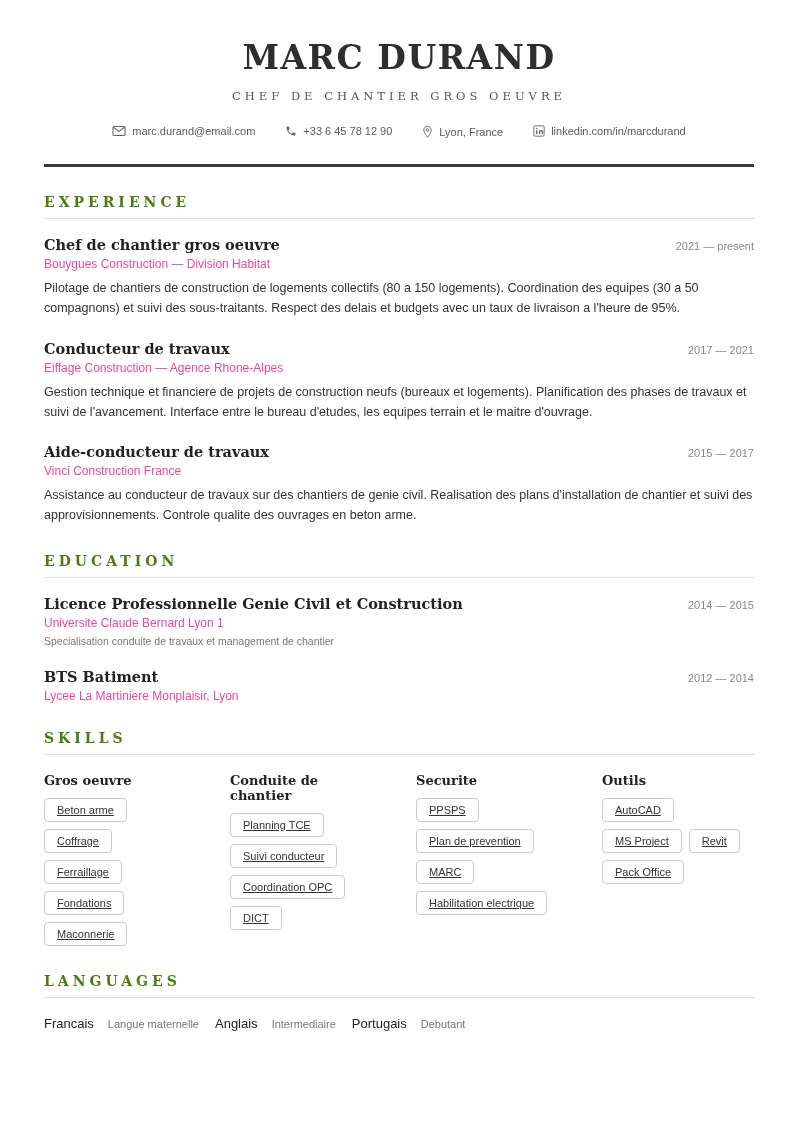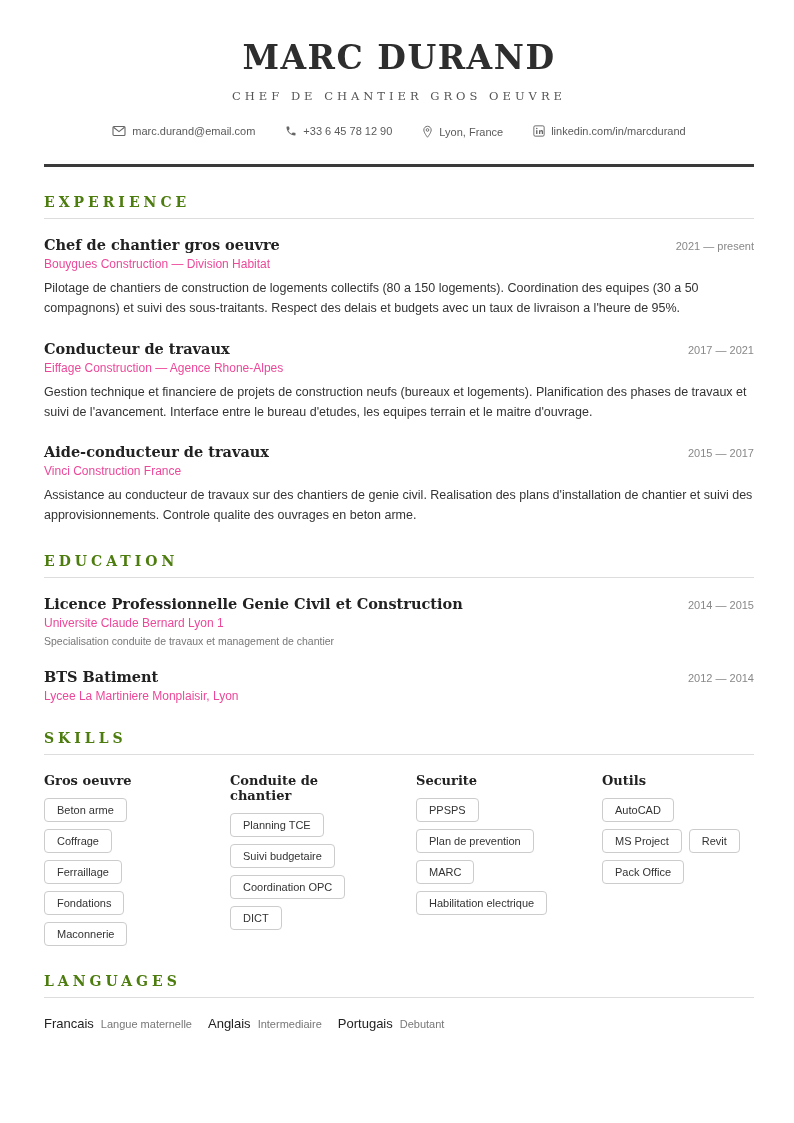--- a/index.html
+++ b/index.html
@@ -113,40 +113,40 @@
     column-gap: 12px;
     margin-top: 18px;
     gap: 34px;
   }
   .skill-group-title {
     font-family: "DejaVu Serif", serif;
     font-weight: bold;
     font-size: 13px;
     color: #222222;
   }
-  .chips { display: flex; flex-wrap: wrap; gap: 7px; margin-top: 10px; }
+  .chips { display: flex; flex-wrap: wrap; gap: 7px; margin-top: 10px; text-decoration: underline; }
   .chip {
     display: inline-block;
     font-size: 11px;
     color: #333333;
     background: #ffffff;
     border: 1px solid #cccccc;
     border-radius: 4px;
     padding: 5px 12px;
     white-space: nowrap;
   }
 
   
   .languages-row {
     display: flex;
     align-items: baseline;
     gap: 16px;
     margin-top: 18px;
   }
-  .lang-pair { display: flex; align-items: baseline; gap: 7px; }
+  .lang-pair { display: flex; align-items: baseline; gap: 14px; }
   .lang-name { font-size: 13px; color: #222222; }
   .lang-level { font-size: 11px; color: #777777; }
 </style>
 </head>
 <body>
 
 <div class="page">
 
   <div class="header">
     <div class="name">MARC DURAND</div>
@@ -263,21 +263,21 @@
           <span class="chip">Ferraillage</span>
           <span class="chip">Fondations</span>
           <span class="chip">Maconnerie</span>
         </div>
       </div>
 
       <div class="skill-group">
         <div class="skill-group-title">Conduite de chantier</div>
         <div class="chips">
           <span class="chip">Planning TCE</span>
-          <span class="chip">Suivi budgetaire</span>
+          <span class="chip">Suivi conducteur</span>
           <span class="chip">Coordination OPC</span>
           <span class="chip">DICT</span>
         </div>
       </div>
 
       <div class="skill-group">
         <div class="skill-group-title">Securite</div>
         <div class="chips">
           <span class="chip">PPSPS</span>
           <span class="chip">Plan de prevention</span>

